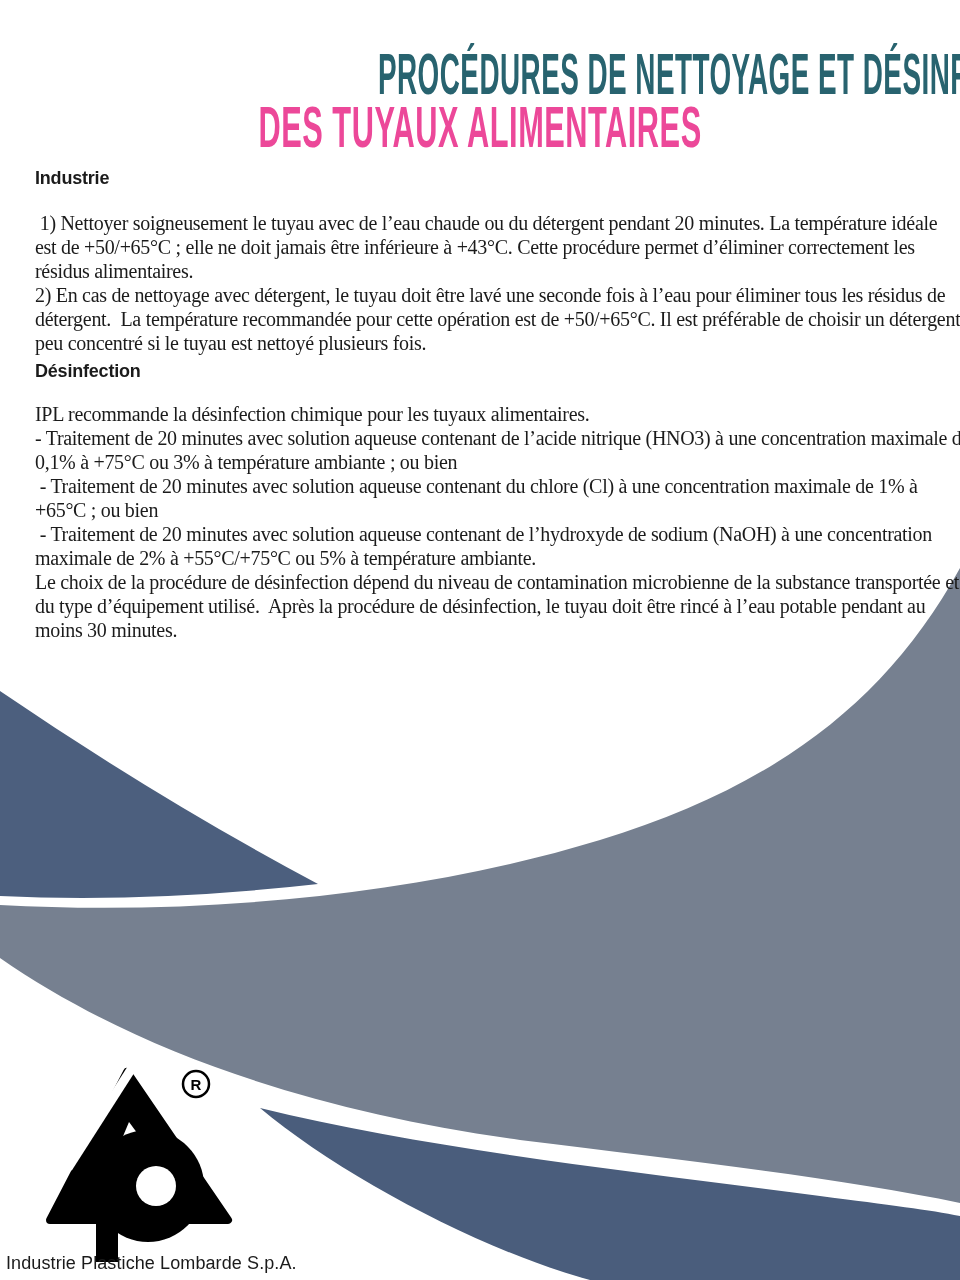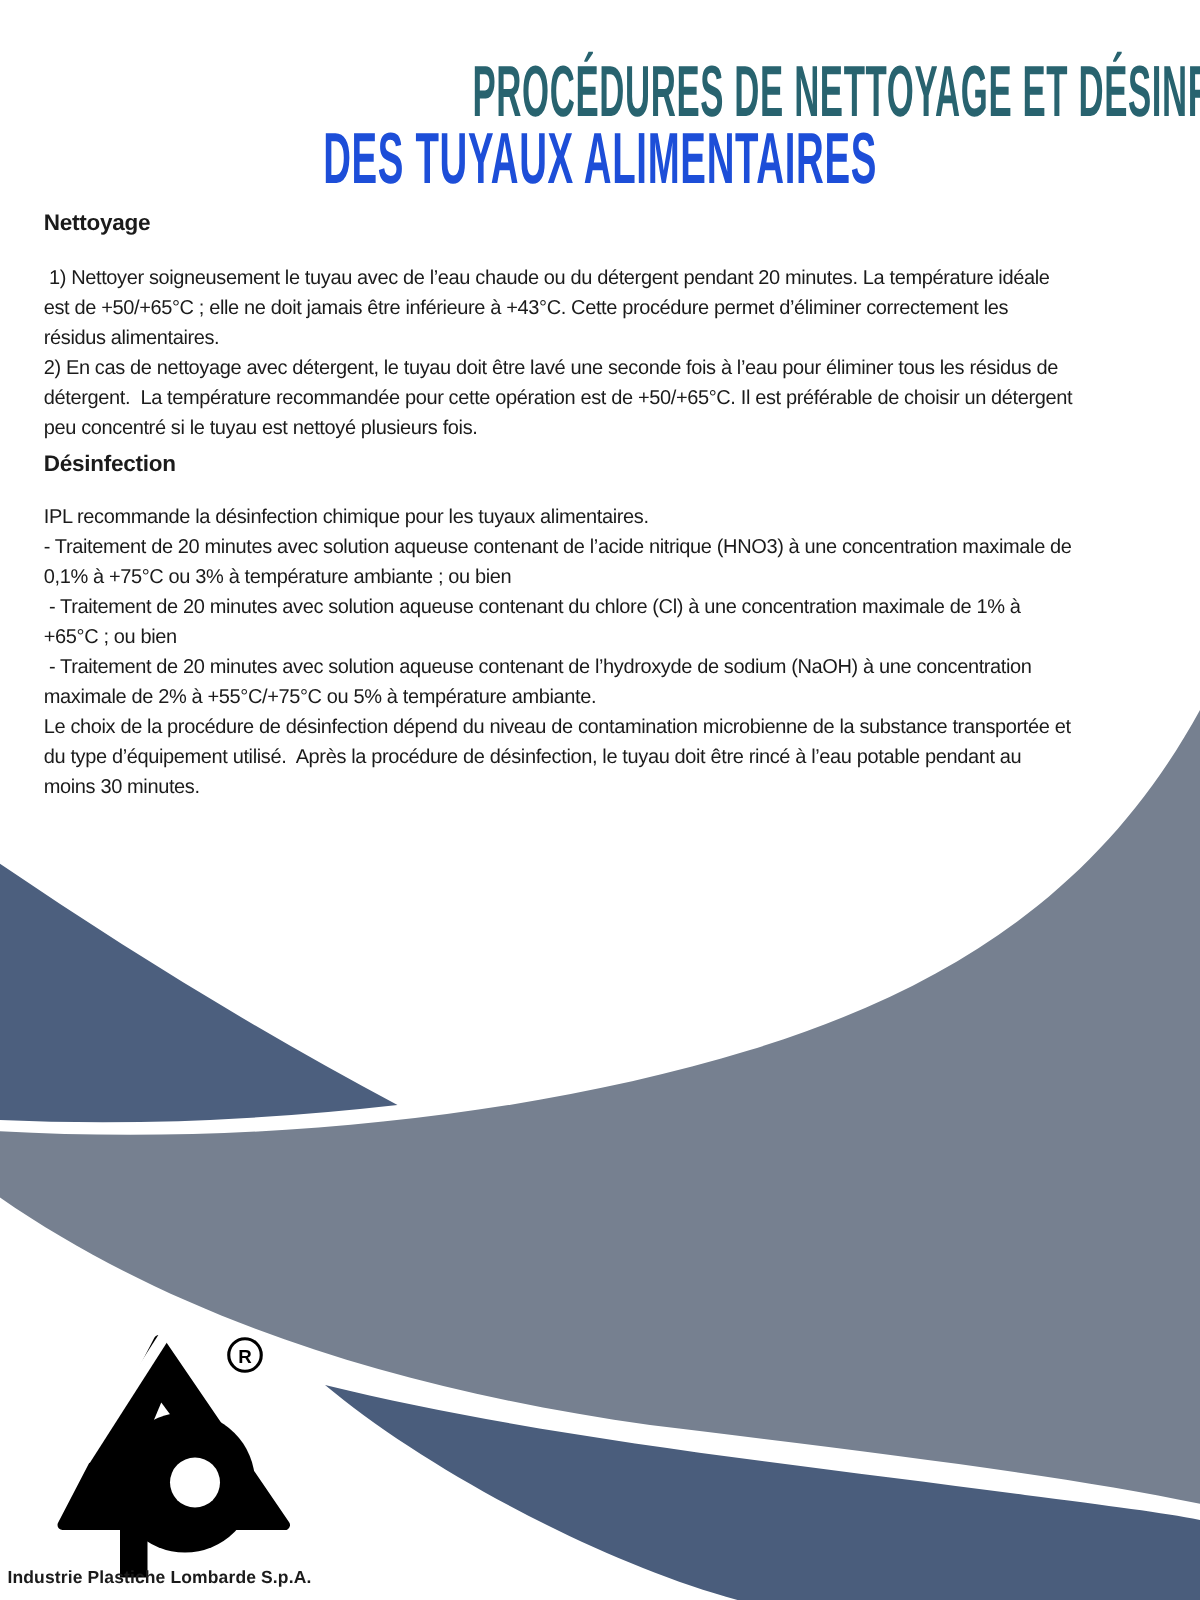--- a/index.html
+++ b/index.html
@@ -39,31 +39,32 @@
     left: 35px;
     font-size: 18px;
     line-height: 22px;
     font-weight: 700;
     letter-spacing: -0.2px;
     white-space: pre;
   }
   .body-text {
     position: absolute;
     left: 35px;
-    font-size: 16px;
+    font-size: 20px;
     line-height: 24px;
     letter-spacing: -0.3px;
     white-space: pre;
+    font-family: Liberation Serif, serif;
   }
   .footer-company {
     position: absolute;
     left: 6px;
     top: 1253px;
-    font-size: 14px;
-    font-weight: 700;
+    font-size: 18px;
+    font-weight: 400;
     letter-spacing: 0.1px;
     white-space: pre;
   }
 </style>
 </head>
 <body>
 
 <div class="page">
 
   <svg class="decor" viewBox="0 0 960 1280" xmlns="http://www.w3.org/2000/svg">
@@ -99,25 +100,25 @@
       <g>
         <circle cx="196" cy="1084" r="13" fill="#ffffff" stroke="#000000" stroke-width="2.5"></circle>
         <text x="196" y="1090" text-anchor="middle" font-family="Liberation Sans, DejaVu Sans, sans-serif" font-size="15" font-weight="700" fill="#000000">R</text>
       </g>
     </g>
   </svg>
 
   <div class="title-line" style="top:47px; color:#28636f;">
     <span style="--sx:0.48">PROCÉDURES DE NETTOYAGE ET DÉSINFECTION</span>
   </div>
-  <div class="title-line" style="top:100px; color:#1d4ed8;">
+  <div class="title-line" style="top:100px; color:#ec4899;">
     <span style="--sx:0.53">DES TUYAUX ALIMENTAIRES</span>
   </div>
 
-  <div class="section-heading" style="top:167px;">Nettoyage</div>
+  <div class="section-heading" style="top:167px;">Industrie</div>
   <div class="body-text" style="top:211px;"> 1) Nettoyer soigneusement le tuyau avec de l’eau chaude ou du détergent pendant 20 minutes. La température idéale
 est de +50/+65°C ; elle ne doit jamais être inférieure à +43°C. Cette procédure permet d’éliminer correctement les
 résidus alimentaires.
 2) En cas de nettoyage avec détergent, le tuyau doit être lavé une seconde fois à l’eau pour éliminer tous les résidus de
 détergent.  La température recommandée pour cette opération est de +50/+65°C. Il est préférable de choisir un détergent
 peu concentré si le tuyau est nettoyé plusieurs fois.</div>
 
   <div class="section-heading" style="top:360px;">Désinfection</div>
   <div class="body-text" style="top:402px;">IPL recommande la désinfection chimique pour les tuyaux alimentaires.
 - Traitement de 20 minutes avec solution aqueuse contenant de l’acide nitrique (HNO3) à une concentration maximale de

